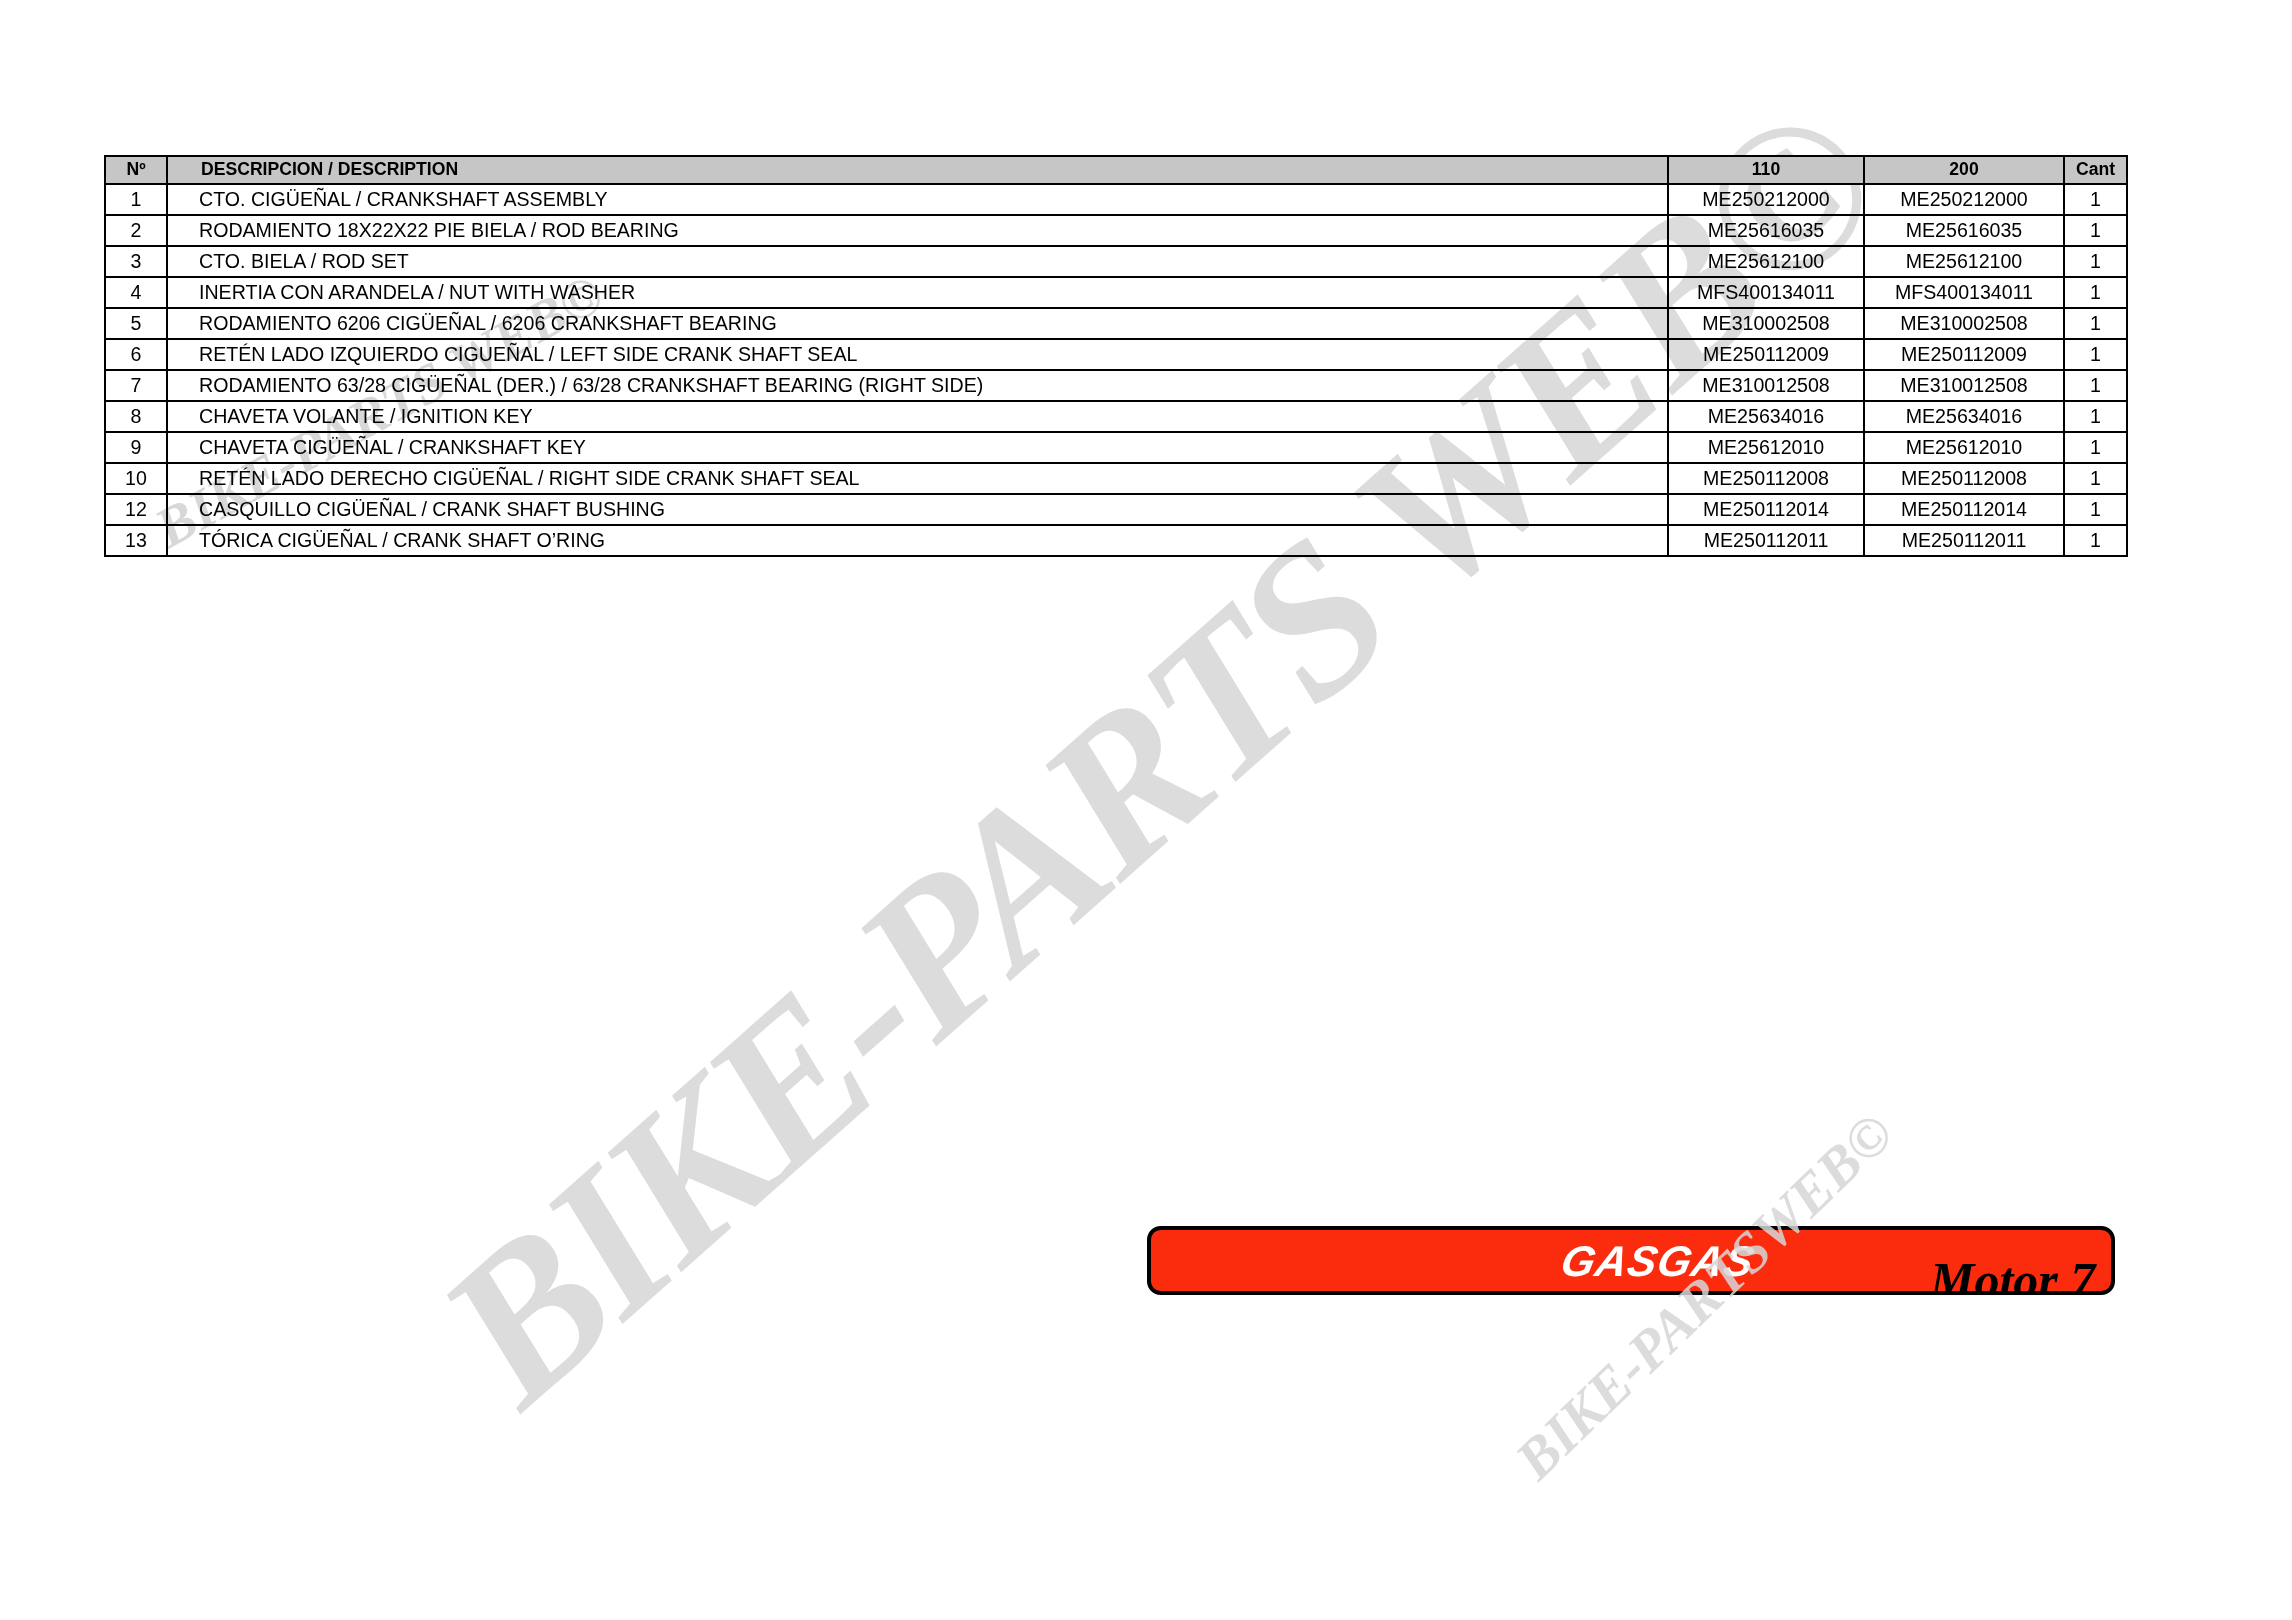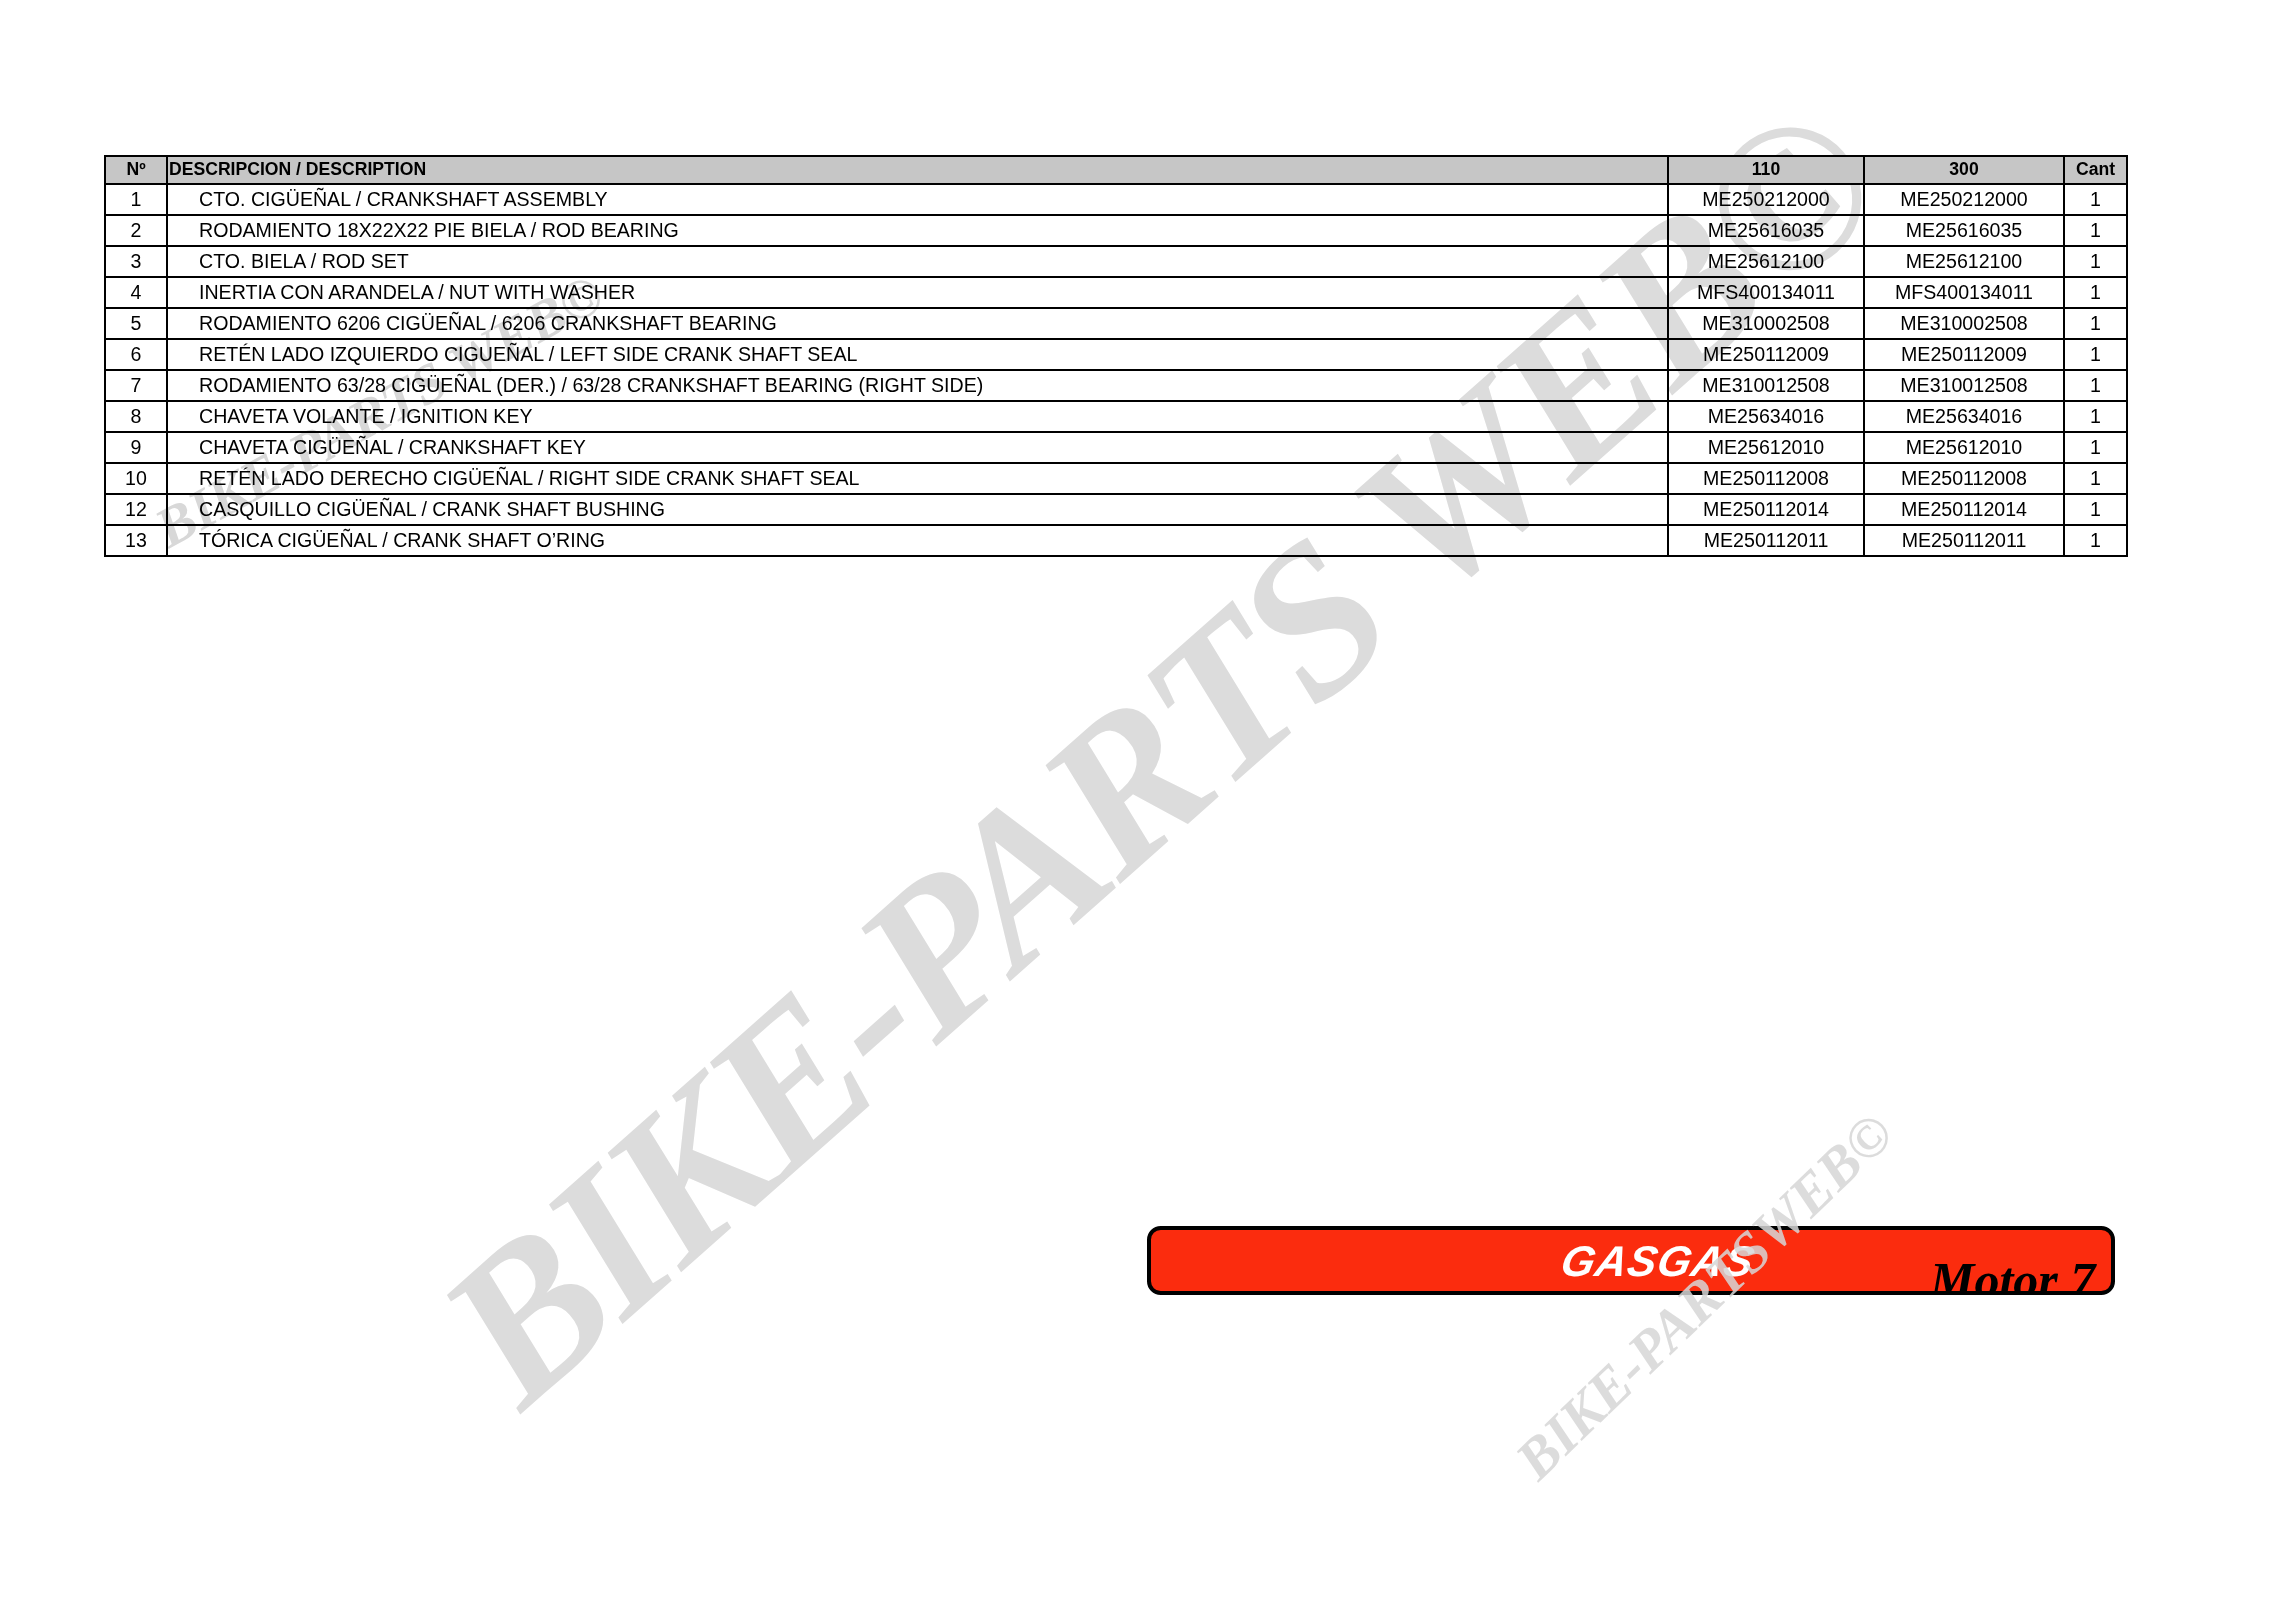--- a/index.html
+++ b/index.html
@@ -72,21 +72,21 @@
     padding: 0;
   }
   .parts-table thead th {
     background: #c6c6c6;
     height: 25.5px;
     font-size: 17.6px;
     font-weight: bold;
     border-bottom: 2.9px solid #000;
     text-align: center;
   }
-  .parts-table thead th.a-left { text-align: left; padding-left: 1px; }
+  .parts-table thead th.a-left { text-align: left; padding-left: 33px; }
   .parts-table tbody td {
     height: 29px;
     font-size: 19.6px;
     text-align: center;
     background: transparent;
   }
   .parts-table tbody td.a-left { text-align: left; padding-left: 31px; }
 
   
   .banner {
@@ -138,21 +138,21 @@
         <col class="col-desc">
         <col class="col-250">
         <col class="col-300">
         <col class="col-qty">
     </colgroup>
     <thead>
       <tr>
         <th>Nº</th>
         <th class="a-left">DESCRIPCION / DESCRIPTION</th>
         <th>110</th>
-        <th>300</th>
+        <th>200</th>
         <th>Cant</th>
       </tr>
     </thead>
     <tbody>
       <tr>
         <td>1</td>
         <td class="a-left">CTO. CIGÜEÑAL / CRANKSHAFT ASSEMBLY</td>
         <td>ME250212000</td>
         <td>ME250212000</td>
         <td>1</td>

